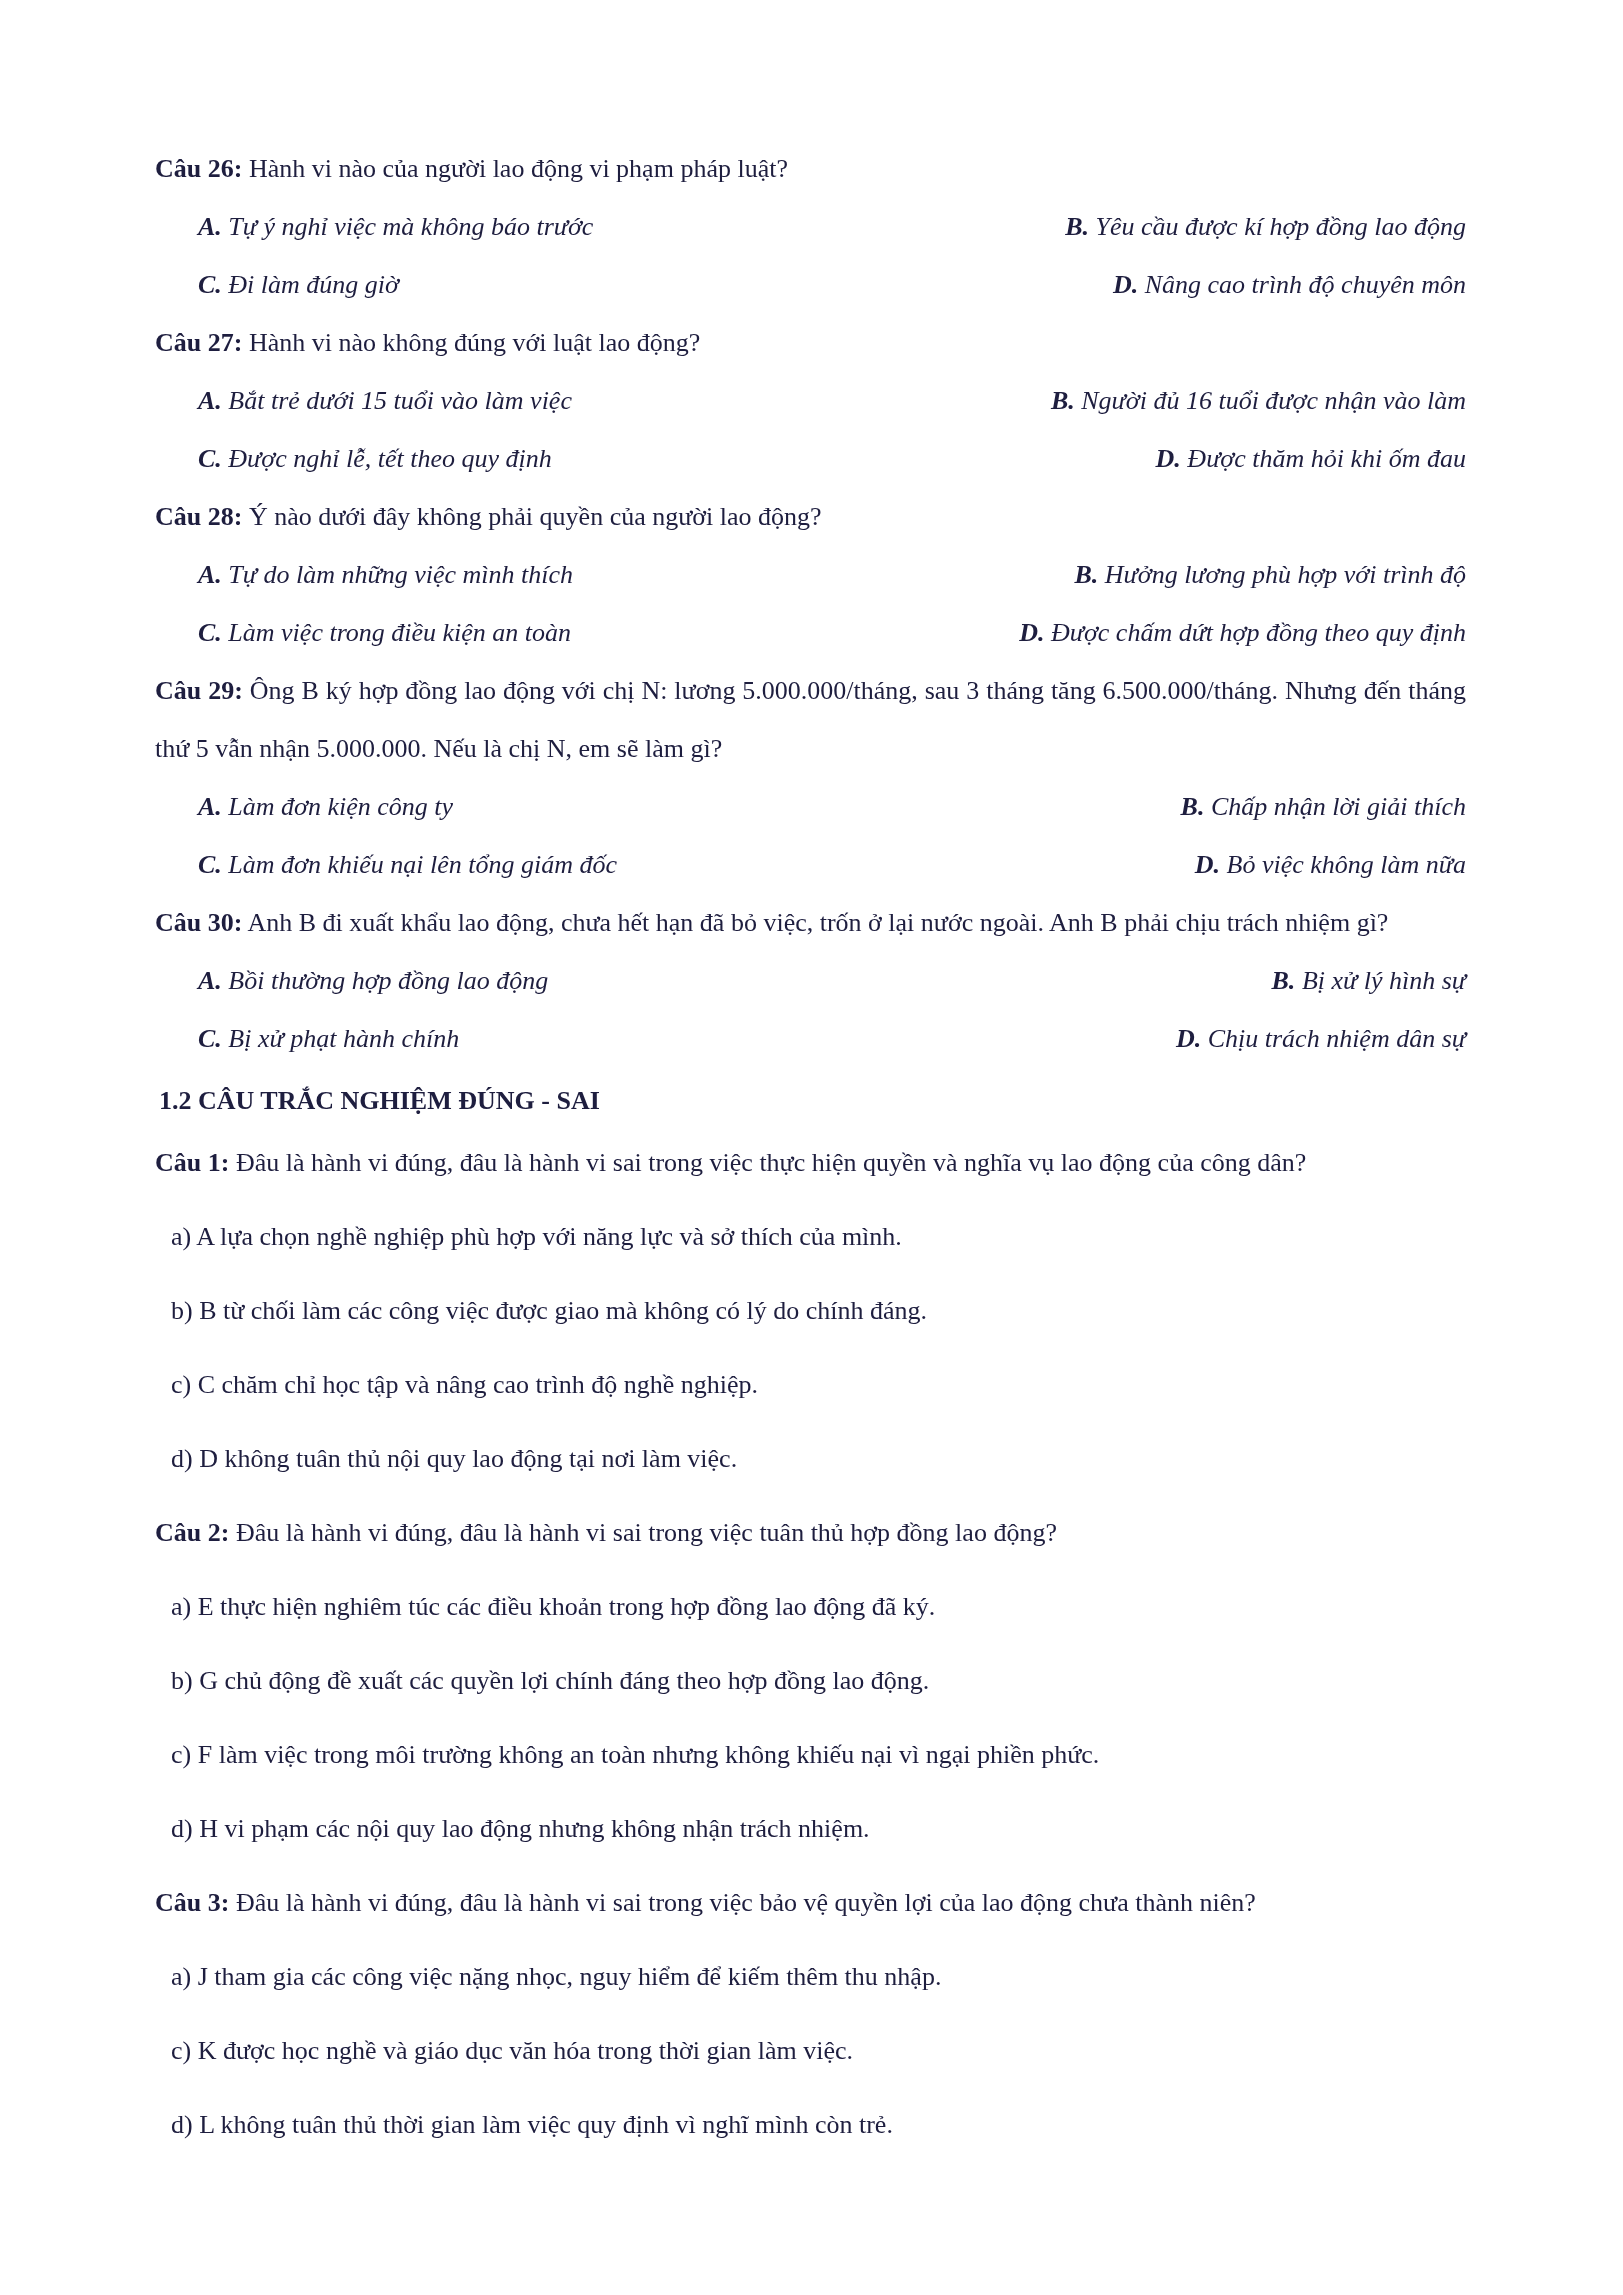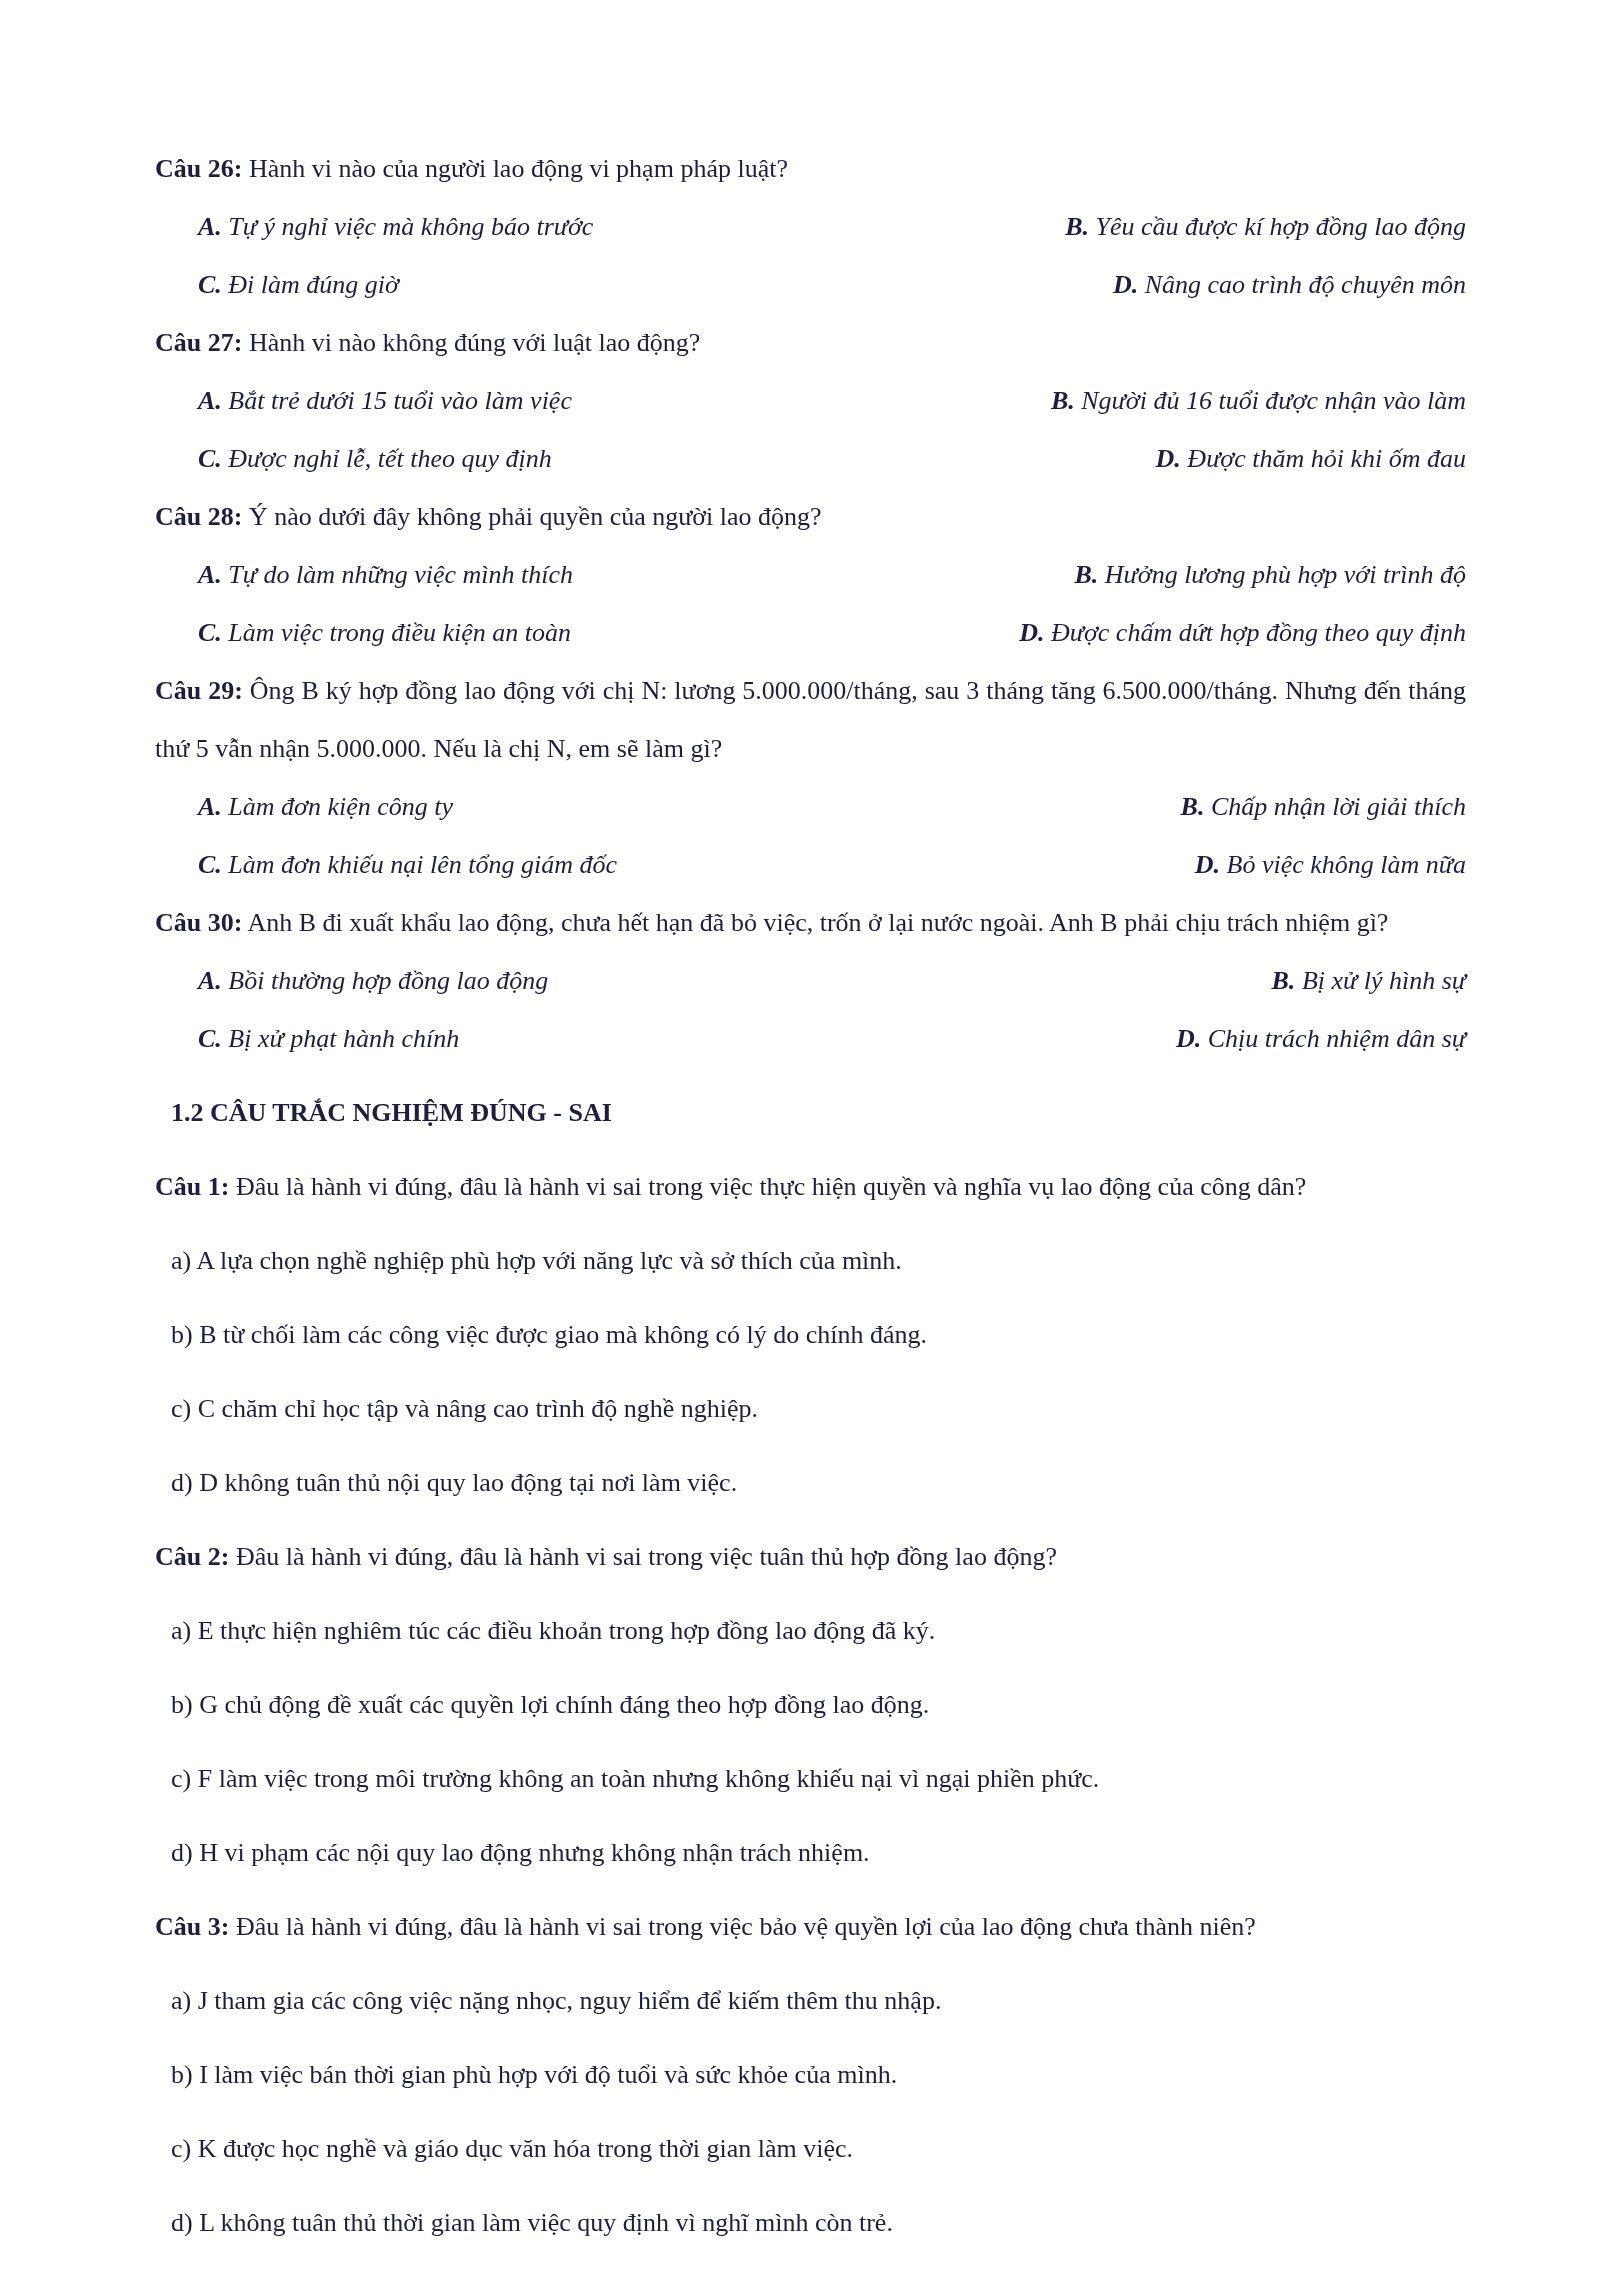--- a/index.html
+++ b/index.html
@@ -21,21 +21,21 @@
   .q-text {
     margin: 0;
     text-align: justify;
   }
   .q-label { font-weight: bold; }
   .opt-row { display: flex; }
   .opt { white-space: nowrap; overflow: visible; font-style: italic; }
   .opt-a { width: 666px; padding-left: 43px; flex: 0 0 666px; }
   .opt-b { flex: 1; text-align: right; }
   .opt-label { font-weight: bold; }
-  .section-heading { margin: 16px; font-weight: bold; }
+  .section-heading { margin: 4px; font-weight: bold; }
   .tf-statement { margin: 16px; }
 </style>
 </head>
 <body>
 
 <div class="page">
 
   <div class="question">
     <p class="q-text"><span class="q-label">Câu 26:</span> <span>Hành vi nào của người lao động vi phạm pháp luật?</span></p>
     <div class="opt-row">
@@ -110,19 +110,18 @@
     <p class="q-text"><span class="q-label">Câu 2:</span> <span>Đâu là hành vi đúng, đâu là hành vi sai trong việc tuân thủ hợp đồng lao động?</span></p>
     <p class="tf-statement">a) E thực hiện nghiêm túc các điều khoản trong hợp đồng lao động đã ký.</p>
     <p class="tf-statement">b) G chủ động đề xuất các quyền lợi chính đáng theo hợp đồng lao động.</p>
     <p class="tf-statement">c) F làm việc trong môi trường không an toàn nhưng không khiếu nại vì ngại phiền phức.</p>
     <p class="tf-statement">d) H vi phạm các nội quy lao động nhưng không nhận trách nhiệm.</p>
   </div>
 
   <div class="question">
     <p class="q-text"><span class="q-label">Câu 3:</span> <span>Đâu là hành vi đúng, đâu là hành vi sai trong việc bảo vệ quyền lợi của lao động chưa thành niên?</span></p>
     <p class="tf-statement">a) J tham gia các công việc nặng nhọc, nguy hiểm để kiếm thêm thu nhập.</p>
-    <p class="tf-statement">b) I làm việc bán thời gian phù hợp với độ tuổi và sức khỏe của mình.</p>
     <p class="tf-statement">c) K được học nghề và giáo dục văn hóa trong thời gian làm việc.</p>
     <p class="tf-statement">d) L không tuân thủ thời gian làm việc quy định vì nghĩ mình còn trẻ.</p>
   </div>
 
 </div>
 
 
 </body></html>

